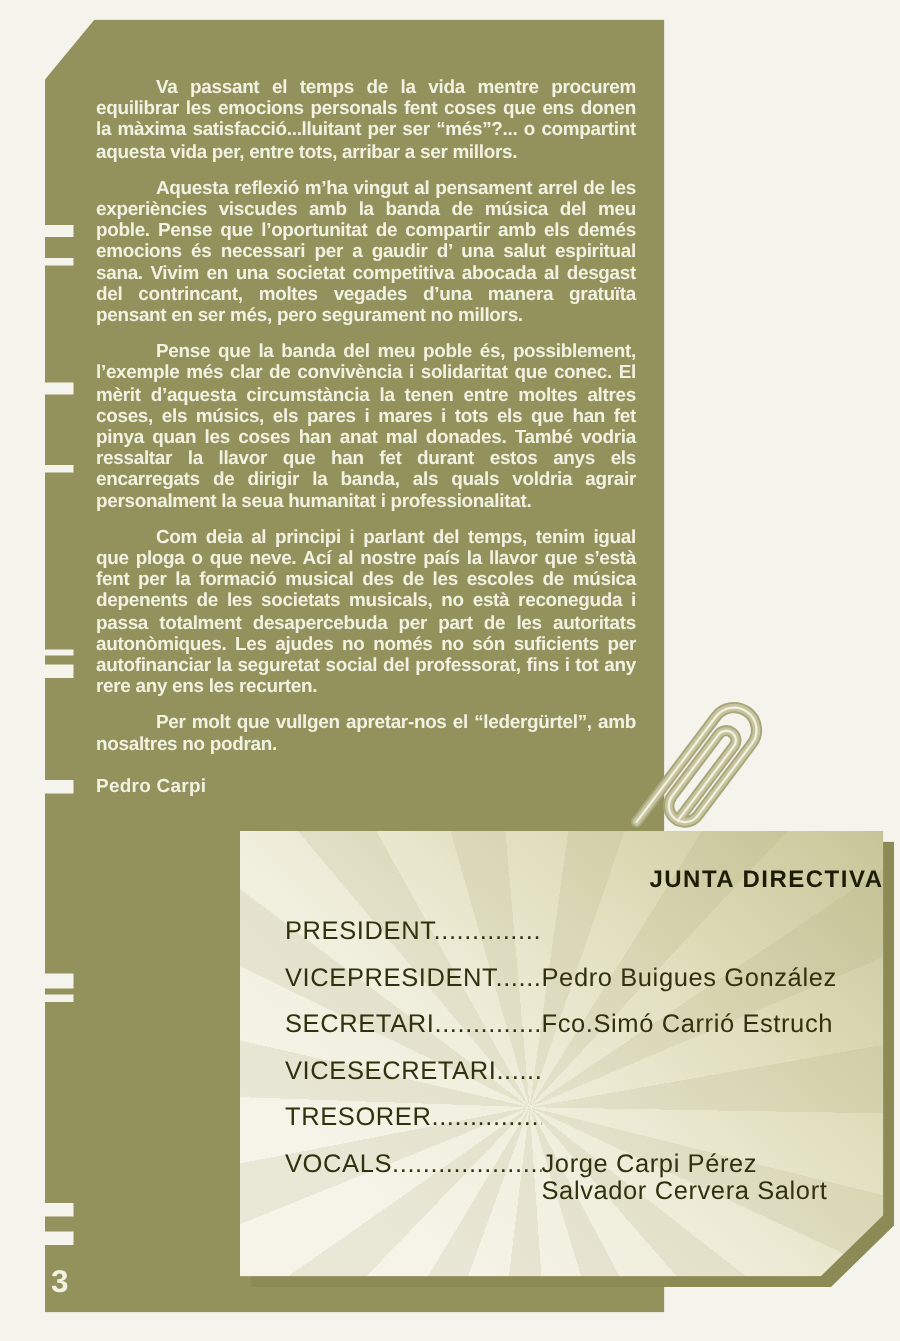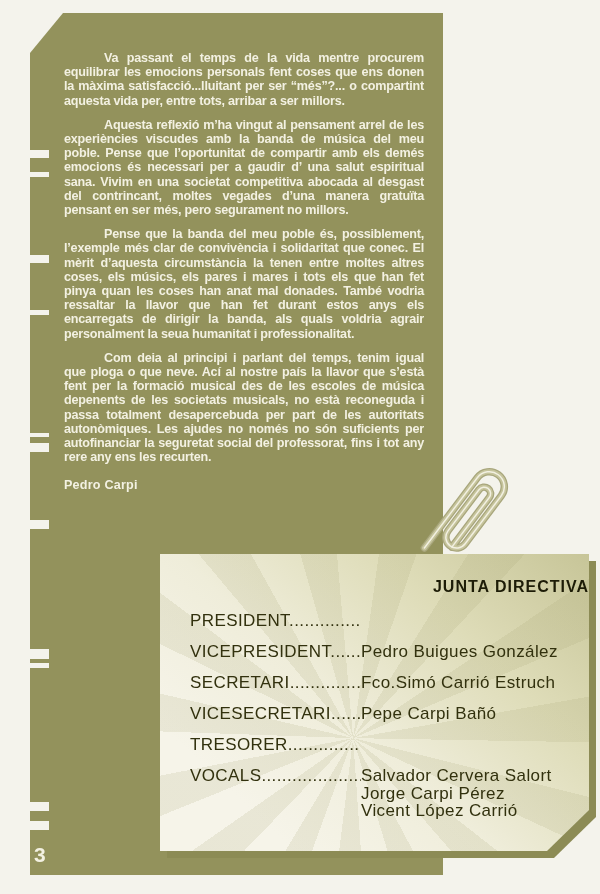--- a/index.html
+++ b/index.html
@@ -73,20 +73,21 @@
 <body>
 
 <div class="canvas">
 
   <div class="article-block">
     <div class="text-col">
       <p>Va passant el temps de la vida mentre procurem equilibrar les emocions personals fent coses que ens donen la màxima satisfacció...lluitant per ser “més”?... o compartint aquesta vida per, entre tots, arribar a ser millors.</p>
       <p>Aquesta reflexió m’ha vingut al pensament arrel de les experiències viscudes amb la banda de música del meu poble. Pense que l’oportunitat de compartir amb els demés emocions és necessari per a gaudir d’ una salut espiritual sana. Vivim en una societat competitiva abocada al desgast del contrincant, moltes vegades d’una manera gratuïta pensant en ser més, pero segurament no millors.</p>
       <p>Pense que la banda del meu poble és, possiblement, l’exemple més clar de convivència i solidaritat que conec. El mèrit d’aquesta circumstància la tenen entre moltes altres coses, els músics, els pares i mares i tots els que han fet pinya quan les coses han anat mal donades. També vodria ressaltar la llavor que han fet durant estos anys els encarregats de dirigir la banda, als quals voldria agrair personalment la seua humanitat i professionalitat.</p>
       <p>Com deia al principi i parlant del temps, tenim igual que ploga o que neve. Ací al nostre país la llavor que s’està fent per la formació musical des de les escoles de música depenents de les societats musicals, no està reconeguda i passa totalment desapercebuda per part de les autoritats autonòmiques. Les ajudes no només no són suficients per autofinanciar la seguretat social del professorat, fins i tot any rere any ens les recurten.</p>
+      <p>Per molt que vullgen apretar-nos el “ledergürtel”, amb nosaltres no podran.</p>
       <div class="signature">Pedro Carpi</div>
     </div>
   </div>
 
   <div class="notch" style="top:150px;height:8px;"></div>
   <div class="notch" style="top:172px;height:5px;"></div>
   <div class="notch" style="top:255px;height:8px;"></div>
   <div class="notch" style="top:310px;height:5px;"></div>
   <div class="notch" style="top:433px;height:4px;"></div>
   <div class="notch" style="top:443px;height:9px;"></div>
@@ -108,31 +109,29 @@
       <div class="jrow">
         <span class="jlead"><span>VICEPRESIDENT</span><span>............................................................</span></span>
         <span class="jname">Pedro Buigues González</span>
       </div>
       <div class="jrow">
         <span class="jlead"><span>SECRETARI</span><span>............................................................</span></span>
         <span class="jname">Fco.Simó Carrió Estruch</span>
       </div>
       <div class="jrow">
         <span class="jlead"><span>VICESECRETARI</span><span>............................................................</span></span>
-        <span class="jname">Pepe Carpi Bañó</span>
       </div>
       <div class="jrow">
         <span class="jlead"><span>TRESORER</span><span>............................................................</span></span>
       </div>
       <div class="jrow">
         <span class="jlead"><span>VOCALS</span><span>............................................................</span></span>
         <span class="jname jname-multi">
+          <div>Jorge Carpi Pérez</div>
           <div>Salvador Cervera Salort</div>
-          <div>Jorge Carpi Pérez</div>
-          <div>Vicent López Carrió</div>
         </span>
       </div>
     </div>
   </div>
 
   <div class="paperclip">
     <svg width="64" height="118" viewBox="0 0 56 110" xmlns="http://www.w3.org/2000/svg">
       <g fill="none" stroke-linecap="round">
         <path d="M14,104 L14,22 A14,14 0 0 1 42,22 L42,78 A10,10 0 0 1 22,78 L22,30 A6,6 0 0 1 34,30 L34,88" stroke="#a8a67c" stroke-width="7"></path>
         <path d="M14,104 L14,22 A14,14 0 0 1 42,22 L42,78 A10,10 0 0 1 22,78 L22,30 A6,6 0 0 1 34,30 L34,88" stroke="#c6c49c" stroke-width="4.6"></path>

